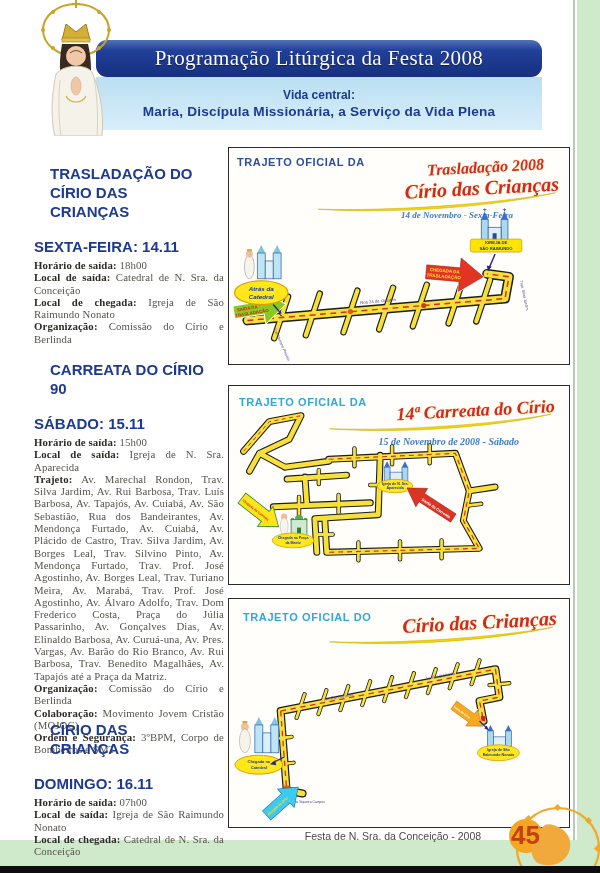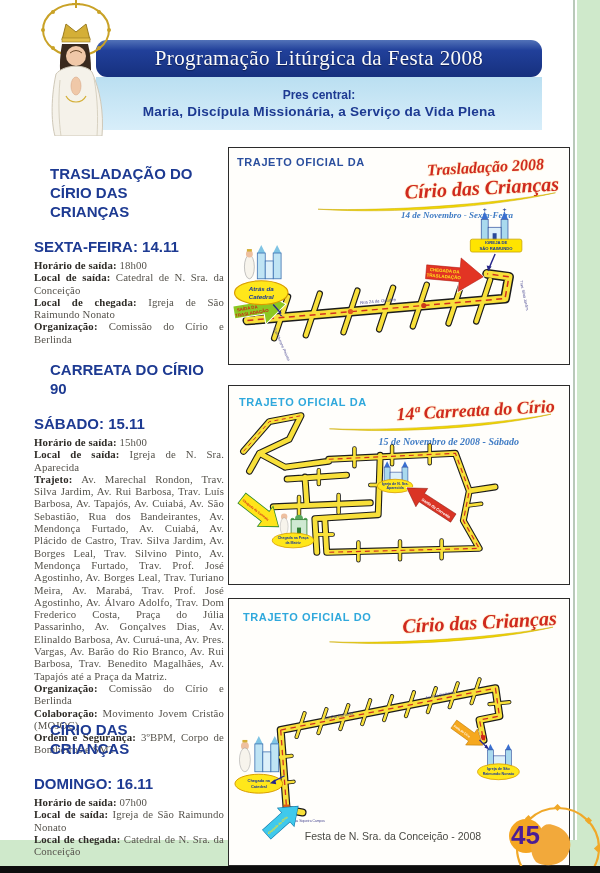--- a/index.html
+++ b/index.html
@@ -34,50 +34,50 @@
   .field{margin:0;font-family:"Liberation Serif",serif;font-size:10.8px;line-height:12.3px;
          color:#56534c;text-align:justify;letter-spacing:.1px;}
   .fl{font-weight:bold;color:#2e2b26;}
   .fl::after{content:": ";}
 
   
   .map-box{position:absolute;left:228px;width:342px;background:#fffefb;
            border:1.5px solid #2b2b2b;box-sizing:border-box;padding-left:31px;}
   .map1{top:147px;height:218px;}
   .map2{top:385px;height:200px;}
-  .map3{top:598px;height:268px;}
+  .map3{top:598px;height:230px;}
   .map-header{position:absolute;font-size:11px;font-weight:bold;letter-spacing:.6px;}
   .c-navy{color:#2b4f9e;} .c-cyan{color:#2fa8dc;}
   .script{font-family:"Liberation Serif",serif;font-style:italic;font-weight:bold;color:#d02a1e;
           text-shadow:1px 0 0 #fff4d8,-1px 0 0 #fff4d8,0 1px 0 #fff4d8,0 -1px 0 #fff4d8;}
   .map-title{position:absolute;text-align:right;transform:rotate(-3deg);}
   .swoosh{display:block;margin-top:-4px;}
   .map-date{position:absolute;font-family:"Liberation Serif",serif;font-style:italic;
             font-weight:bold;color:#3f7bc4;}
   .route{position:absolute;left:0;top:0;width:100%;height:100%;}
 
   
   .footer-text{left:280px;top:830px;width:226px;text-align:center;font-size:10.5px;
                color:#4a4a44;z-index:3;}
-  .pagenum{left:511px;top:820px;font-size:26px;font-weight:bold;color:#4c1d95;z-index:4;}
+  .pagenum{left:511px;top:820px;font-size:26px;font-weight:bold;color:#c2410c;z-index:4;}
   .globe{left:462px;top:804px;width:138px;height:62px;z-index:2;}
 </style>
 </head>
 <body>
 
 <div class="abs mint-right"></div>
 <div class="abs mint-bottom"></div>
 <div class="abs page-edge"></div>
 <div class="abs black-strip"></div>
 
 <div class="abs banner">
   <span class="banner-title">Programação Litúrgica da Festa 2008</span>
 </div>
 <div class="abs theme-band">
-  <span class="theme-label">Pres central:</span>
+  <span class="theme-label">Vida central:</span>
   <span class="theme-text">Maria, Discípula Missionária, a Serviço da Vida Plena</span>
 </div>
 
 <svg class="abs statue" viewBox="0 0 94 136">
   <g>
     <ellipse cx="50" cy="30" rx="33" ry="26" fill="none" stroke="#c9a227" stroke-width="2"></ellipse>
     <circle cx="17" cy="30" r="2" fill="#c9a227"></circle>
       <circle cx="83" cy="30" r="2" fill="#c9a227"></circle>
     <circle cx="27" cy="12" r="2" fill="#c9a227"></circle>
       <circle cx="73" cy="12" r="2" fill="#c9a227"></circle>

